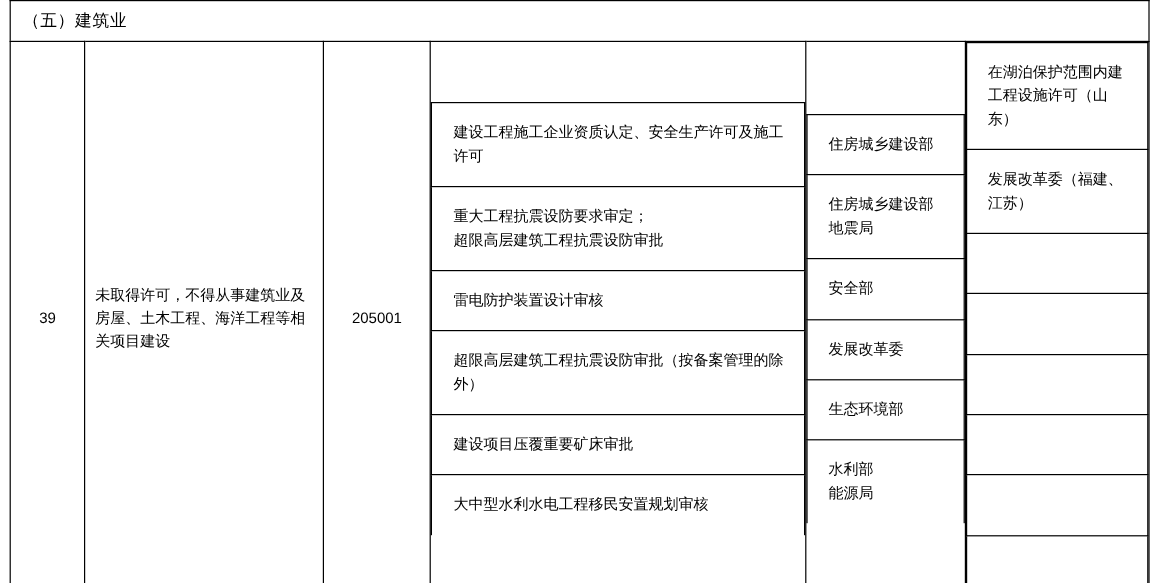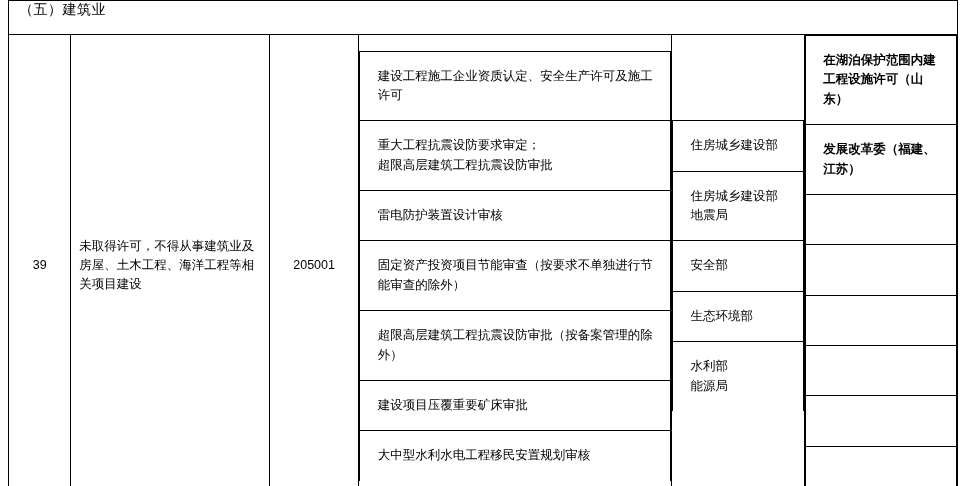--- a/index.html
+++ b/index.html
@@ -19,21 +19,21 @@
     width: 966px;
     height: 486px;
     box-sizing: border-box;
     padding: 0 8px;
   }
   .section-header {
     border: 1px solid #000000;
     border-bottom: none;
     height: 34px;
     display: flex;
-    align-items: flex-start;
+    align-items: center;
     padding-left: 10px;
     font-size: 14px;
     letter-spacing: 0.5px;
     box-sizing: border-box;
   }
   table.main {
     border-collapse: collapse;
     width: 950px;
     table-layout: fixed;
   }
@@ -93,21 +93,20 @@
     padding: 9px 8px 9px 10px;
     font-size: 12.5px;
     line-height: 1.55;
     box-sizing: border-box;
   }
   .cell-pad.dept {
     padding-left: 9px;
   }
   .cell-pad.local {
     padding-left: 9px;
-    font-weight: bold;
   }
   .nowrapline { white-space: pre-line; }
 </style>
 </head>
 <body>
 
 <div class="page">
 
   <div class="section-header">
     <span>（五）建筑业</span>
@@ -134,25 +133,20 @@
 超限高层建筑工程抗震设防审批</div>
                   </td>
                 </tr>
           <tr class="sub-row">
                   <td>
                     <div class="cell-pad nowrapline">雷电防护装置设计审核</div>
                   </td>
                 </tr>
           <tr class="sub-row">
                   <td>
-                    <div class="cell-pad nowrapline">固定资产投资项目节能审查（按要求不单独进行节能审查的除外）</div>
-                  </td>
-                </tr>
-          <tr class="sub-row">
-                  <td>
                     <div class="cell-pad nowrapline">超限高层建筑工程抗震设防审批（按备案管理的除外）</div>
                   </td>
                 </tr>
           <tr class="sub-row">
                   <td>
                     <div class="cell-pad nowrapline">建设项目压覆重要矿床审批</div>
                   </td>
                 </tr>
           <tr class="sub-row">
                   <td>
@@ -173,20 +167,25 @@
                 </tr>
           <tr class="sub-row">
                   <td>
                     <div class="cell-pad dept nowrapline">住房城乡建设部
 地震局</div>
                   </td>
                 </tr>
           <tr class="sub-row">
                   <td>
                     <div class="cell-pad dept nowrapline">安全部</div>
+                  </td>
+                </tr>
+          <tr class="sub-row">
+                  <td>
+                    <div class="cell-pad dept nowrapline">发展改革委</div>
                   </td>
                 </tr>
           <tr class="sub-row">
                   <td>
                     <div class="cell-pad dept nowrapline">生态环境部</div>
                   </td>
                 </tr>
           <tr class="sub-row">
                   <td>
                     <div class="cell-pad dept nowrapline">水利部

